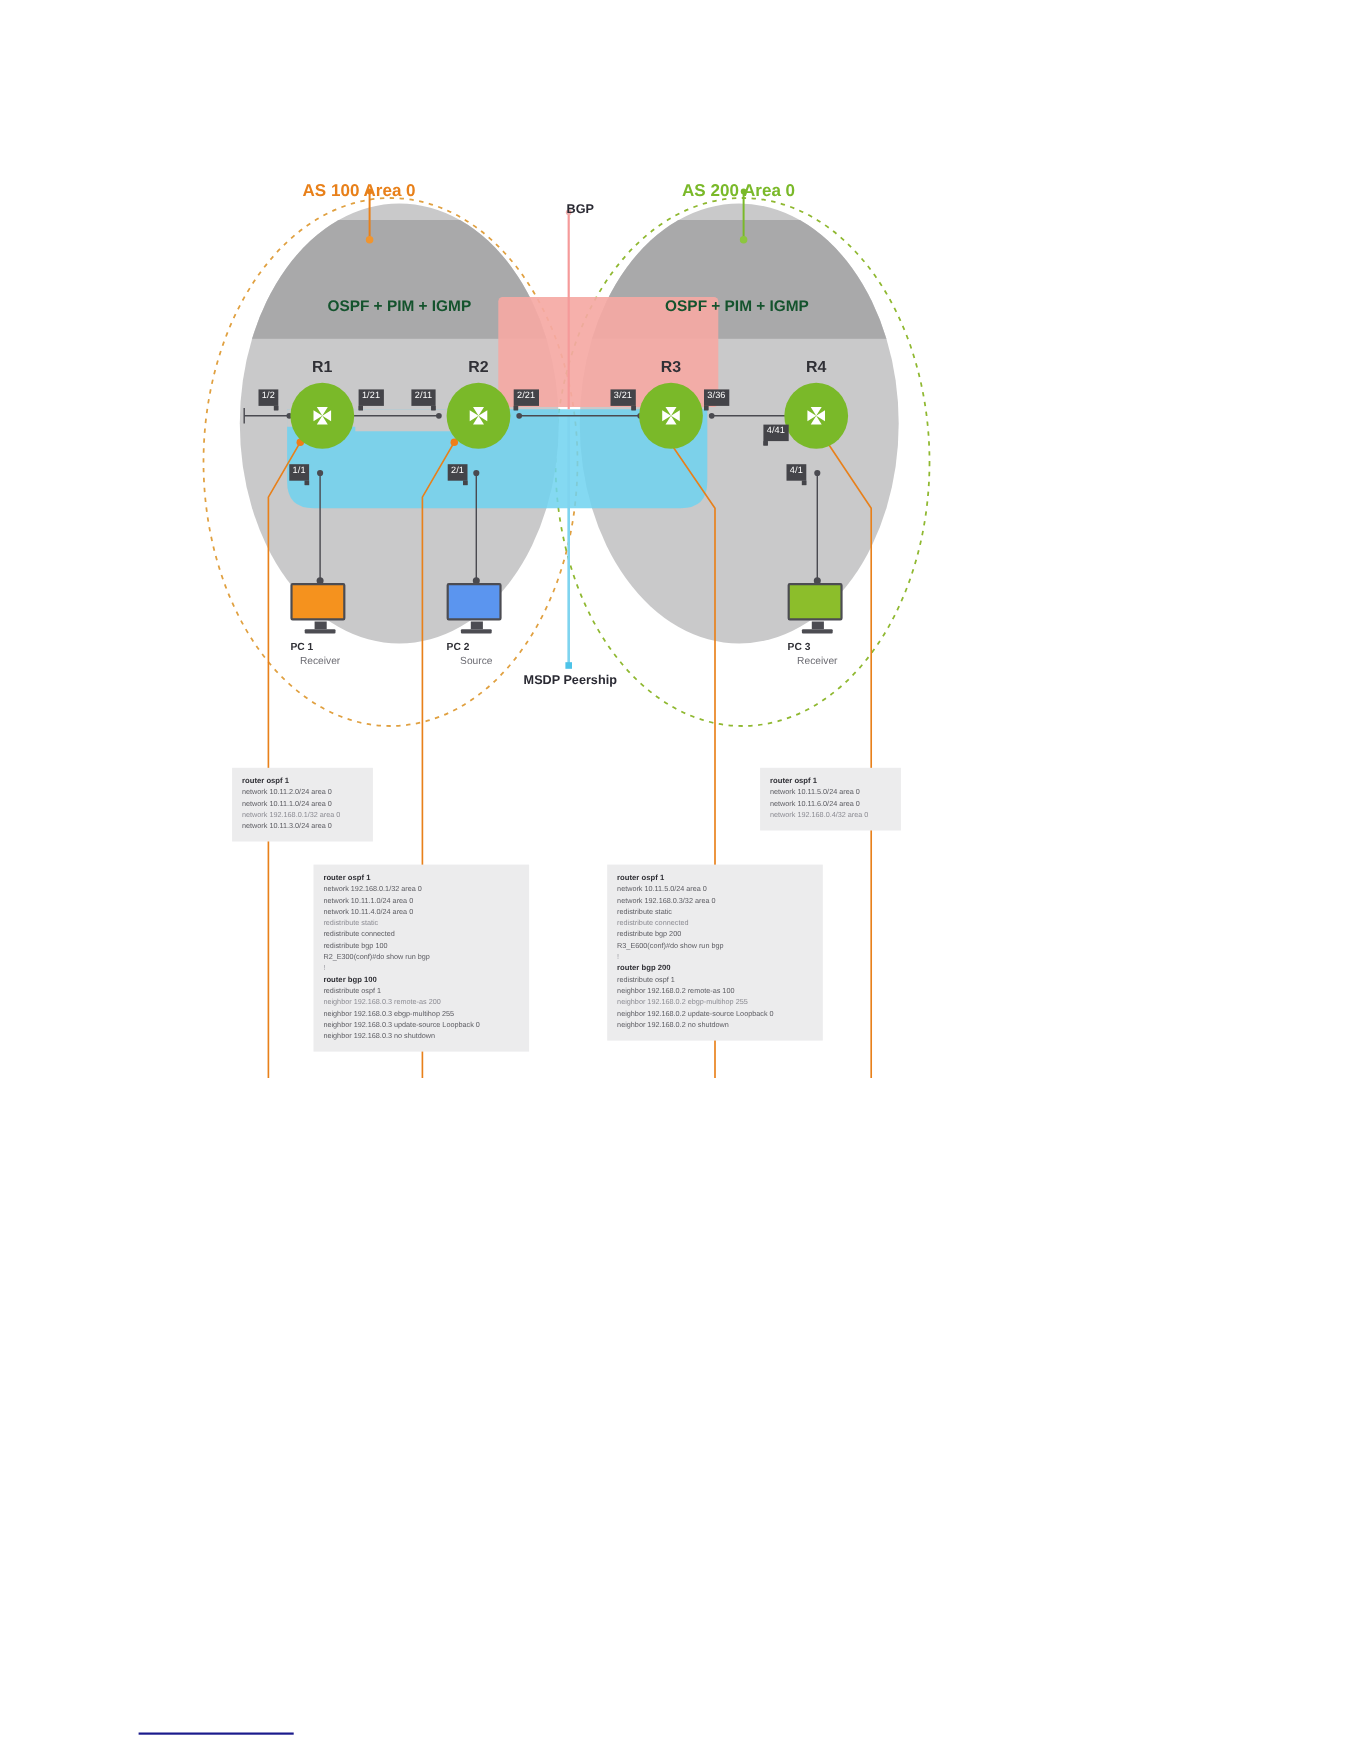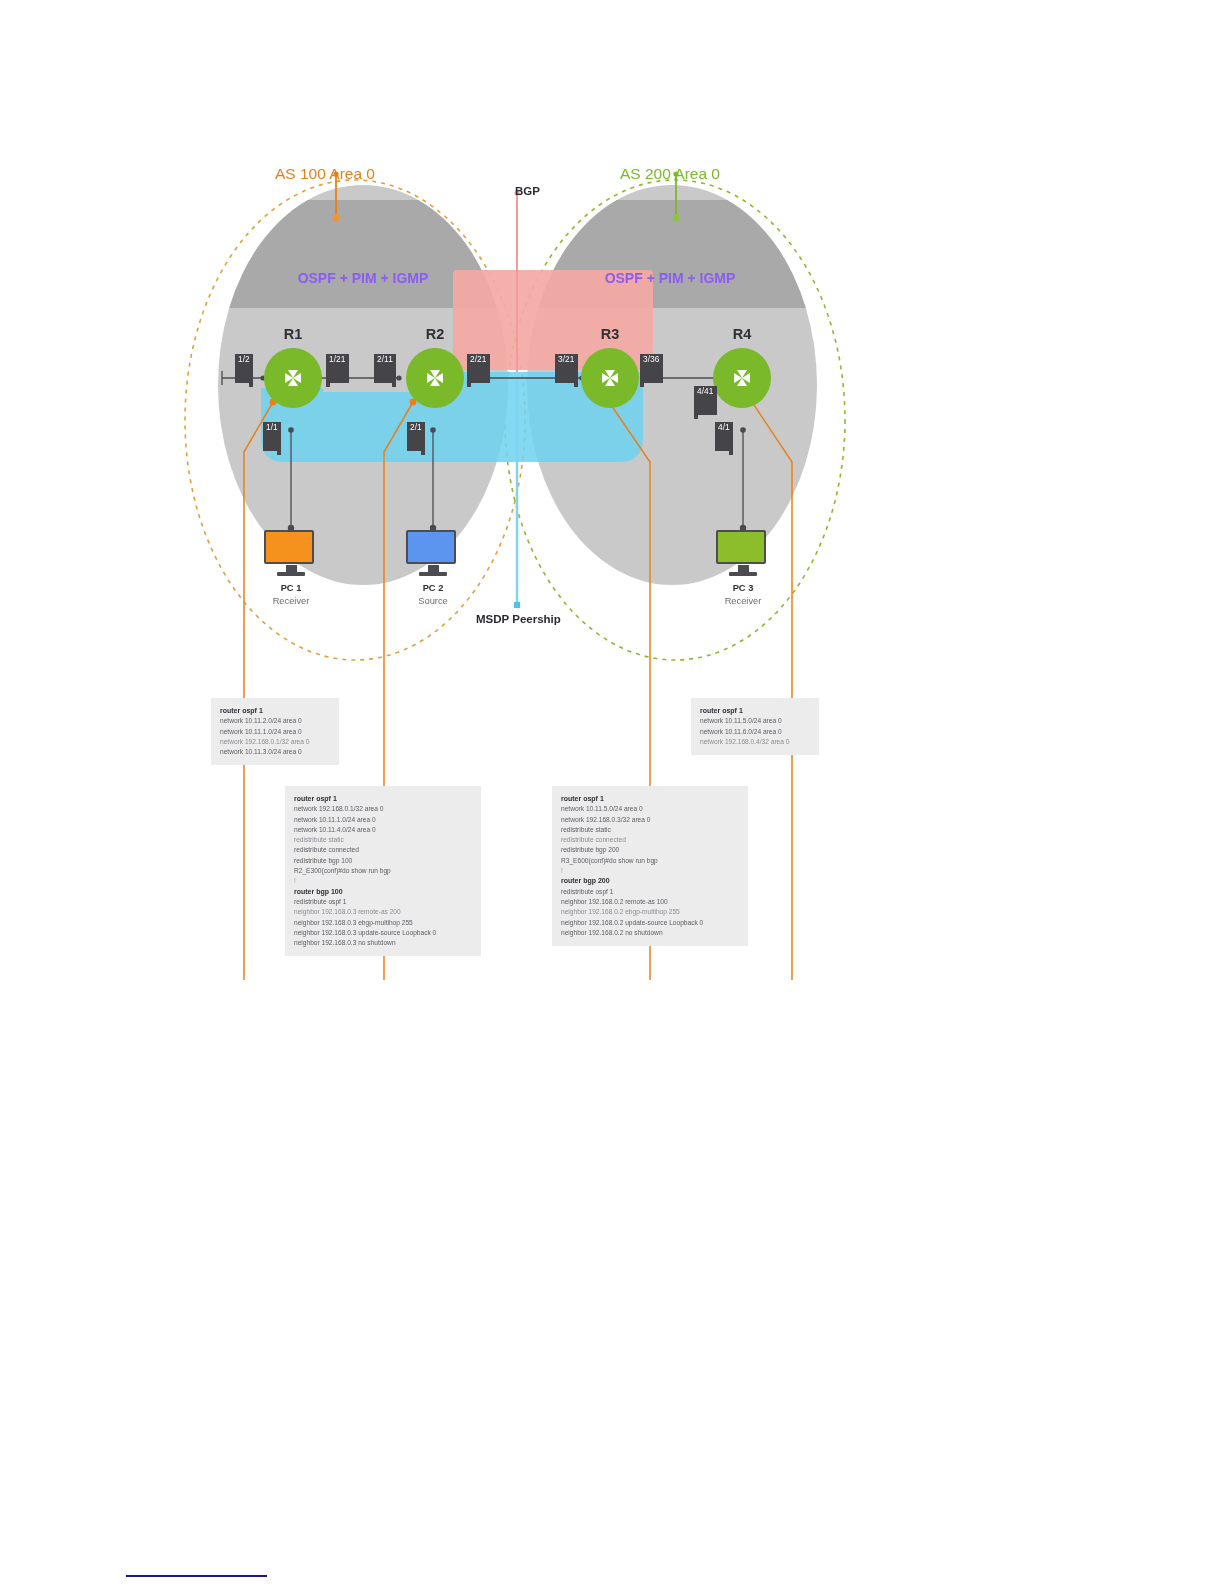--- a/index.html
+++ b/index.html
@@ -33,21 +33,21 @@
     left: 0; top: 0;
     width: 640px;
     height: 840px;
     overflow: visible;
   }
 
   
   .as-label {
     position: absolute;
     font-size: 15.5px;
-    font-weight: normal;
+    font-weight: bold;
     white-space: nowrap;
   }
   .as-label.left  { color: #e8801a; left: 80px;  top: 25px; }
   .as-label.right { color: #7ab929; left: 425px; top: 25px; }
 
   .bgp-label {
     position: absolute;
     left: 304px; top: 45px;
     font-size: 11.5px;
     font-weight: bold;
@@ -60,21 +60,21 @@
     left: 281px; top: 473px;
     font-size: 11.5px;
     font-weight: bold;
     color: #2a2a33;
     white-space: nowrap;
   }
   .cloud-proto {
     position: absolute;
     font-size: 14px;
     font-weight: bold;
-    color: #8b5cf6;
+    color: #14532d;
     white-space: nowrap;
     text-align: center;
   }
   .cloud-proto.left  { left: 38px;  top: 130px; width: 260px; }
   .cloud-proto.right { left: 345px; top: 130px; width: 260px; }
 
   .router-name {
     position: absolute;
     font-size: 14.5px;
     font-weight: bold;
@@ -84,21 +84,21 @@
     width: 46px;
   }
 
   
   .port {
     position: absolute;
     background: #444449;
     color: #ffffff;
     font-size: 8.3px;
     line-height: 11px;
-    height: 29px;
+    height: 15px;
     padding: 0 3px;
     white-space: nowrap;
     letter-spacing: 0.1px;
   }
   .port .tail {
     position: absolute;
     width: 0; height: 0;
     border-left: 4px solid #444449;
     border-top: 4px solid transparent;
   }
@@ -119,21 +119,21 @@
     margin: 1px auto 0 auto;
   }
   .pc .base {
     width: 28px; height: 3.5px;
     background: #4c4c52;
     margin: 0 auto;
     border-radius: 1px;
   }
   .pc .name {
     margin-top: 7px;
-    text-align: center;
+    text-align: left;
     font-size: 9.3px;
     font-weight: bold;
     color: #303036;
   }
   .pc .role {
     margin-top: 3px;
     text-align: center;
     font-size: 9.3px;
     color: #6b6b72;
   }

